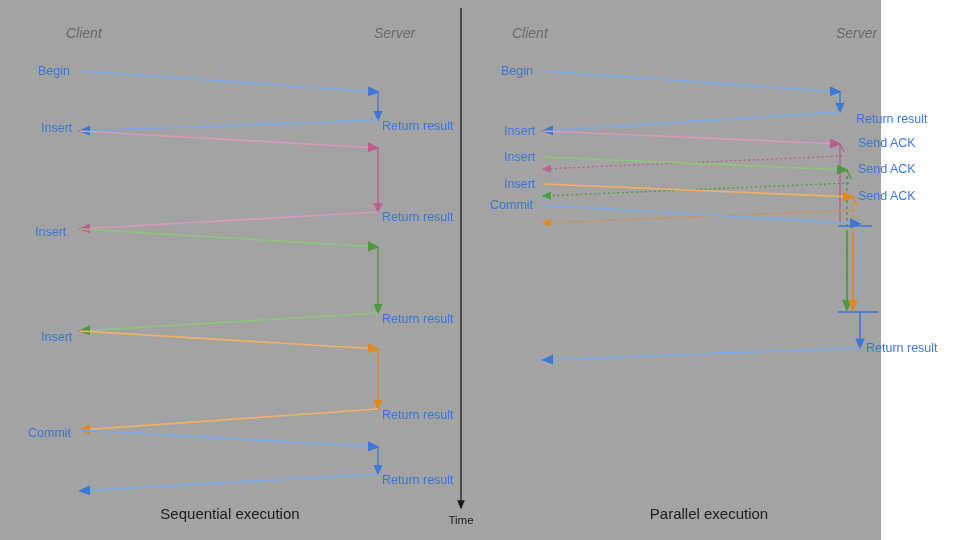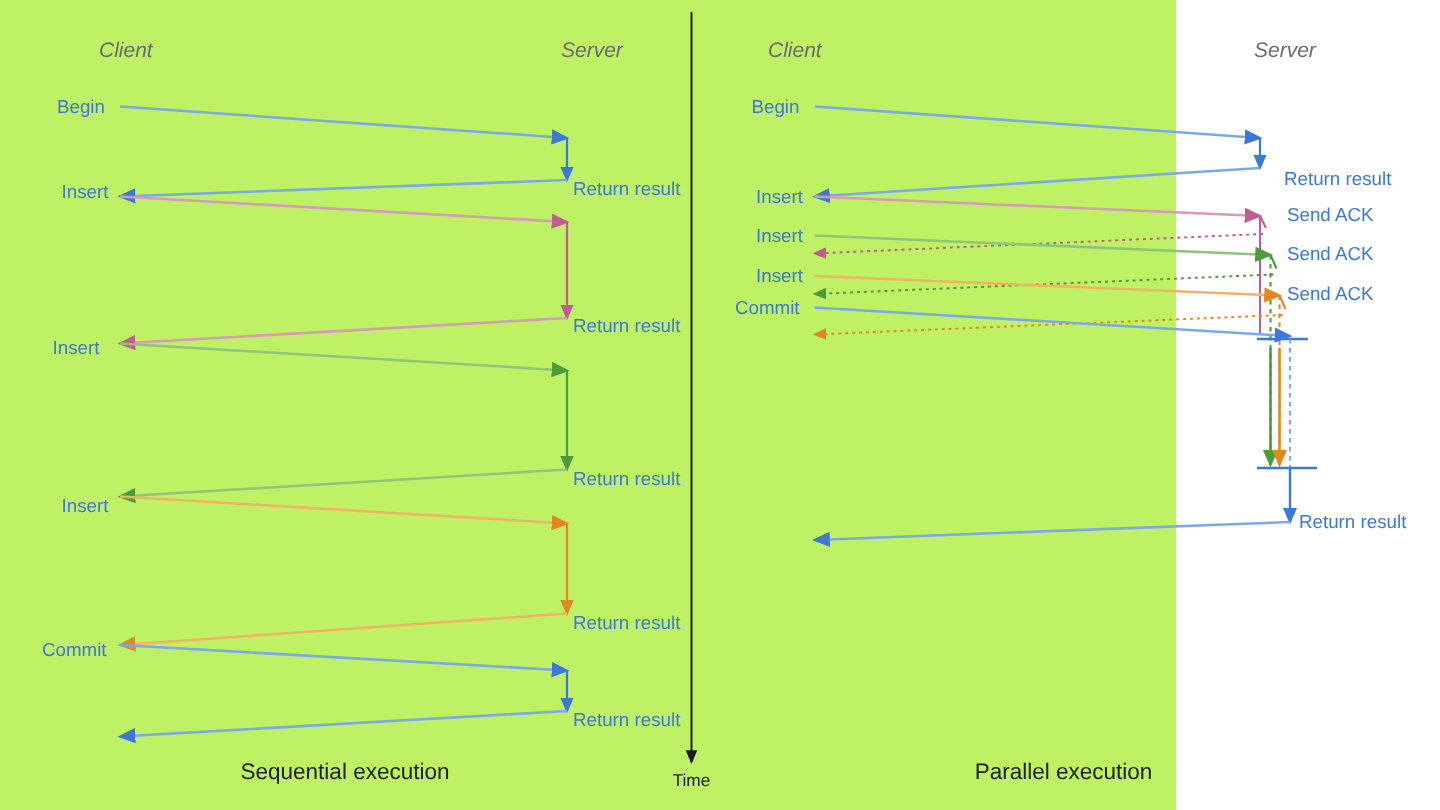--- a/index.html
+++ b/index.html
@@ -9,23 +9,23 @@
     background: #ffffff;
   }
   body {
     width: 960px;
     height: 540px;
     overflow: hidden;
     font-family: "Liberation Sans", sans-serif;
   }
   #stage {
     position: relative;
-    width: 784px;
+    width: 881px;
     height: 540px;
-    background: #bef264;
+    background: #a3a3a3;
   }
   svg#diagram {
     position: absolute;
     left: 0;
     top: 0;
     width: 960px;
     height: 540px;
     display: block;
   }
   .lane-head {

